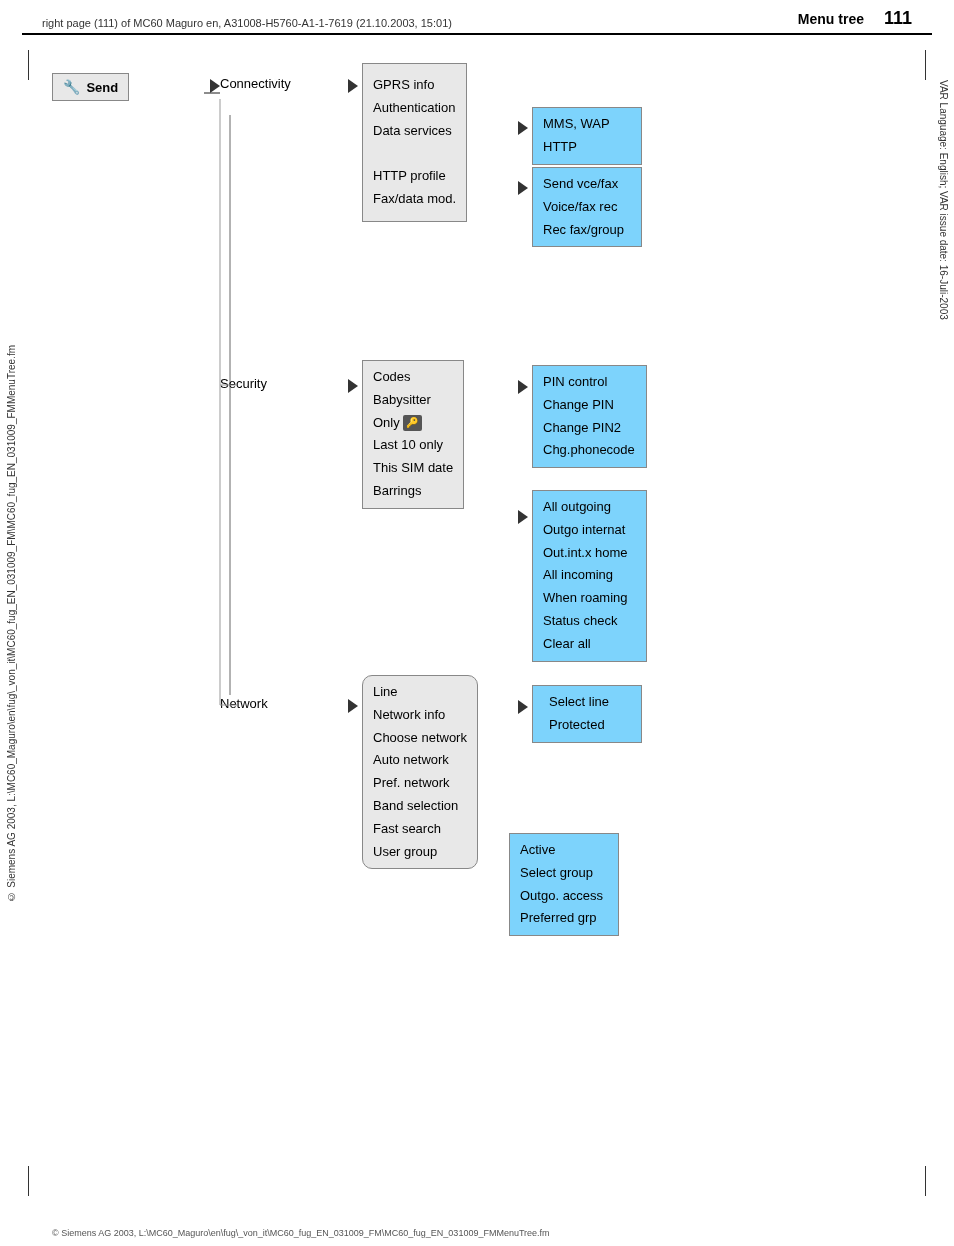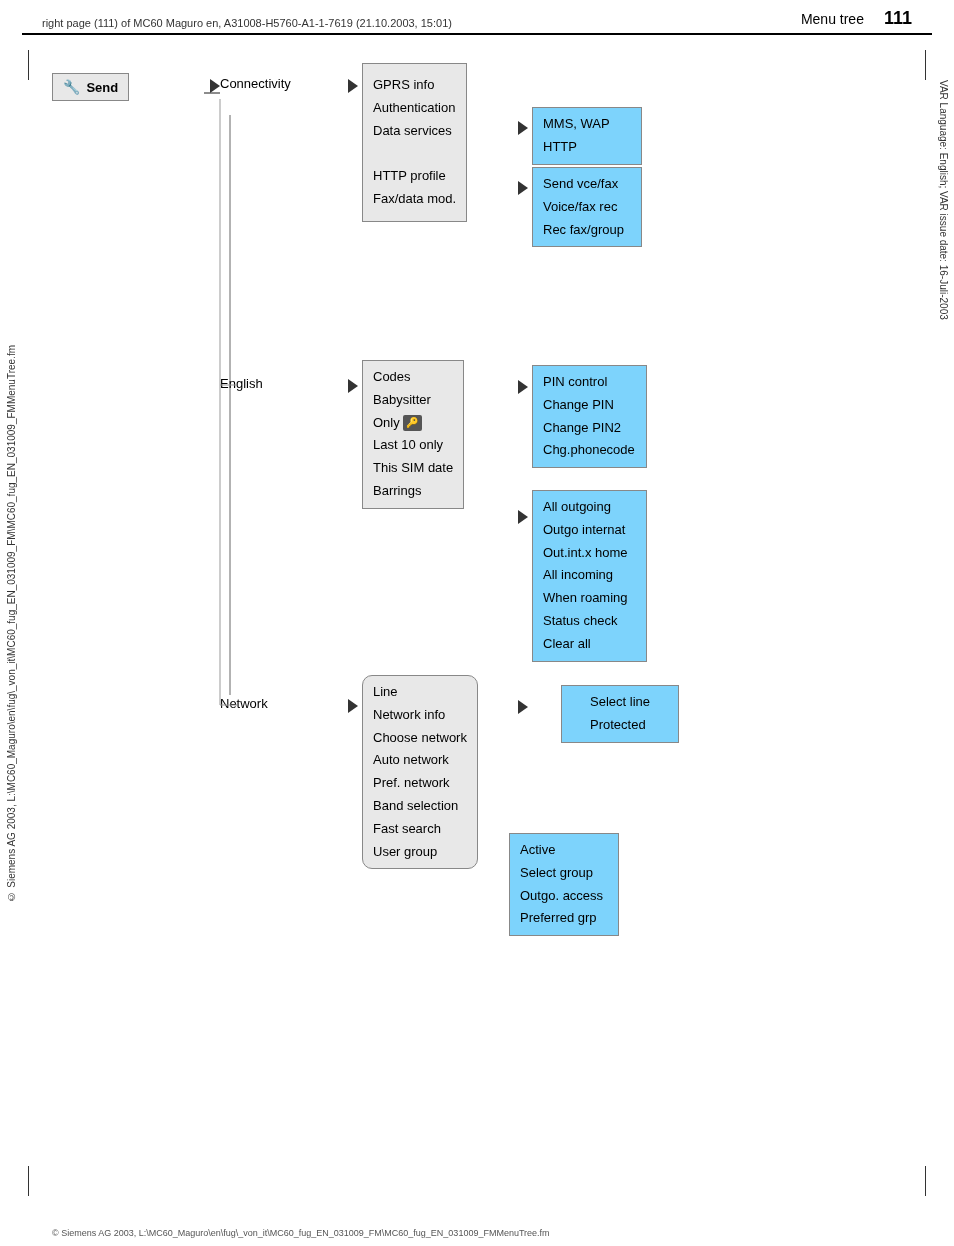--- a/index.html
+++ b/index.html
@@ -76,21 +76,21 @@
       font-size: 11px;
       color: #333;
     }
     .header-right {
       display: flex;
       align-items: baseline;
       gap: 20px;
     }
     .header-title {
       font-size: 14px;
-      font-weight: normal;
+      font-weight: bold;
     }
     .header-page {
       font-size: 18px;
       font-weight: bold;
     }
 
     
     .arrow {
       display: inline-block;
       width: 0;
@@ -257,21 +257,21 @@
 
     <div style="position:absolute;top:112px;left:480px;">
       <div class="box-white" style="padding:5px 10px;min-width:110px;">
         <span class="box-item">Send vce/fax</span>
         <span class="box-item">Voice/fax rec</span>
         <span class="box-item">Rec fax/group</span>
       </div>
     </div>
 
     <div style="position:absolute;top:318px;left:168px;">
-      <span class="box-item">English</span>
+      <span class="box-item">Security</span>
     </div>
 
     <div style="position:absolute;top:324px;left:290px;">
       <div class="arrow"></div>
     </div>
 
     <div style="position:absolute;top:305px;left:310px;">
       <div class="box-gray" style="padding:5px 10px;">
         <span class="box-item">Codes</span>
         <span class="box-item">Babysitter</span>
@@ -330,21 +330,21 @@
         <span class="box-item">Fast search</span>
         <span class="box-item">User group</span>
       </div>
     </div>
 
     <div style="position:absolute;top:645px;left:460px;">
       <div class="arrow"></div>
     </div>
 
     <div style="position:absolute;top:630px;left:480px;">
-      <div class="box-white" style="padding:5px 28px;min-width:110px;margin-left:29px;">
+      <div class="box-white" style="padding:5px 16px;min-width:110px;">
         <span class="box-item">Select line</span>
         <span class="box-item">Protected</span>
       </div>
     </div>
 
     <div style="position:absolute;top:795px;left:460px;">
       <div class="arrow"></div>
     </div>
 
     <div style="position:absolute;top:778px;left:457px;">

